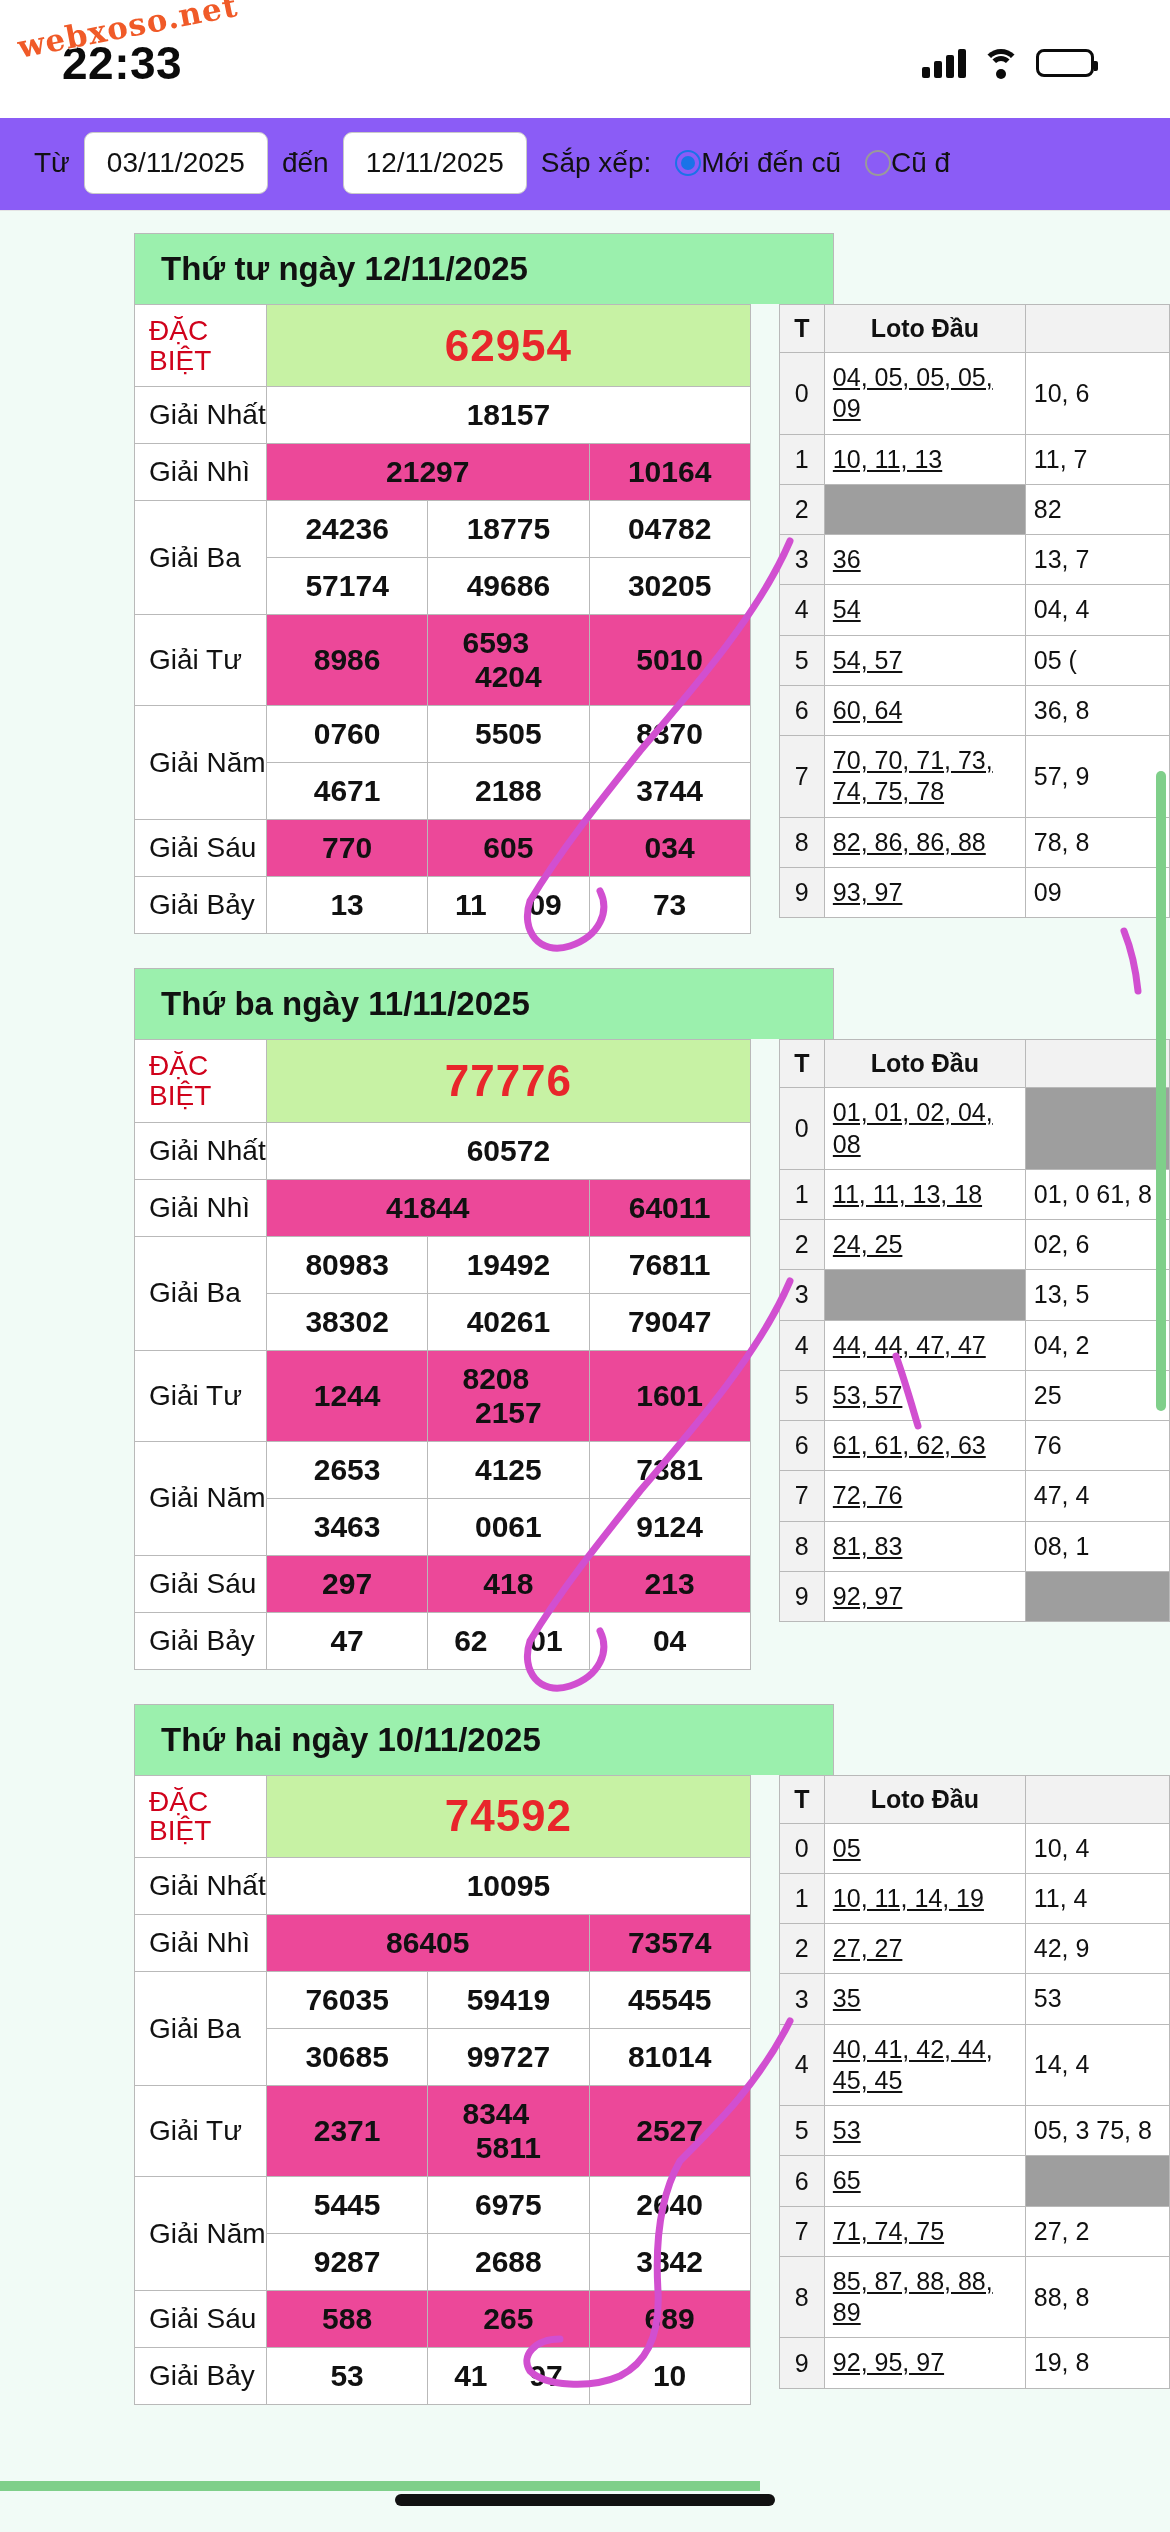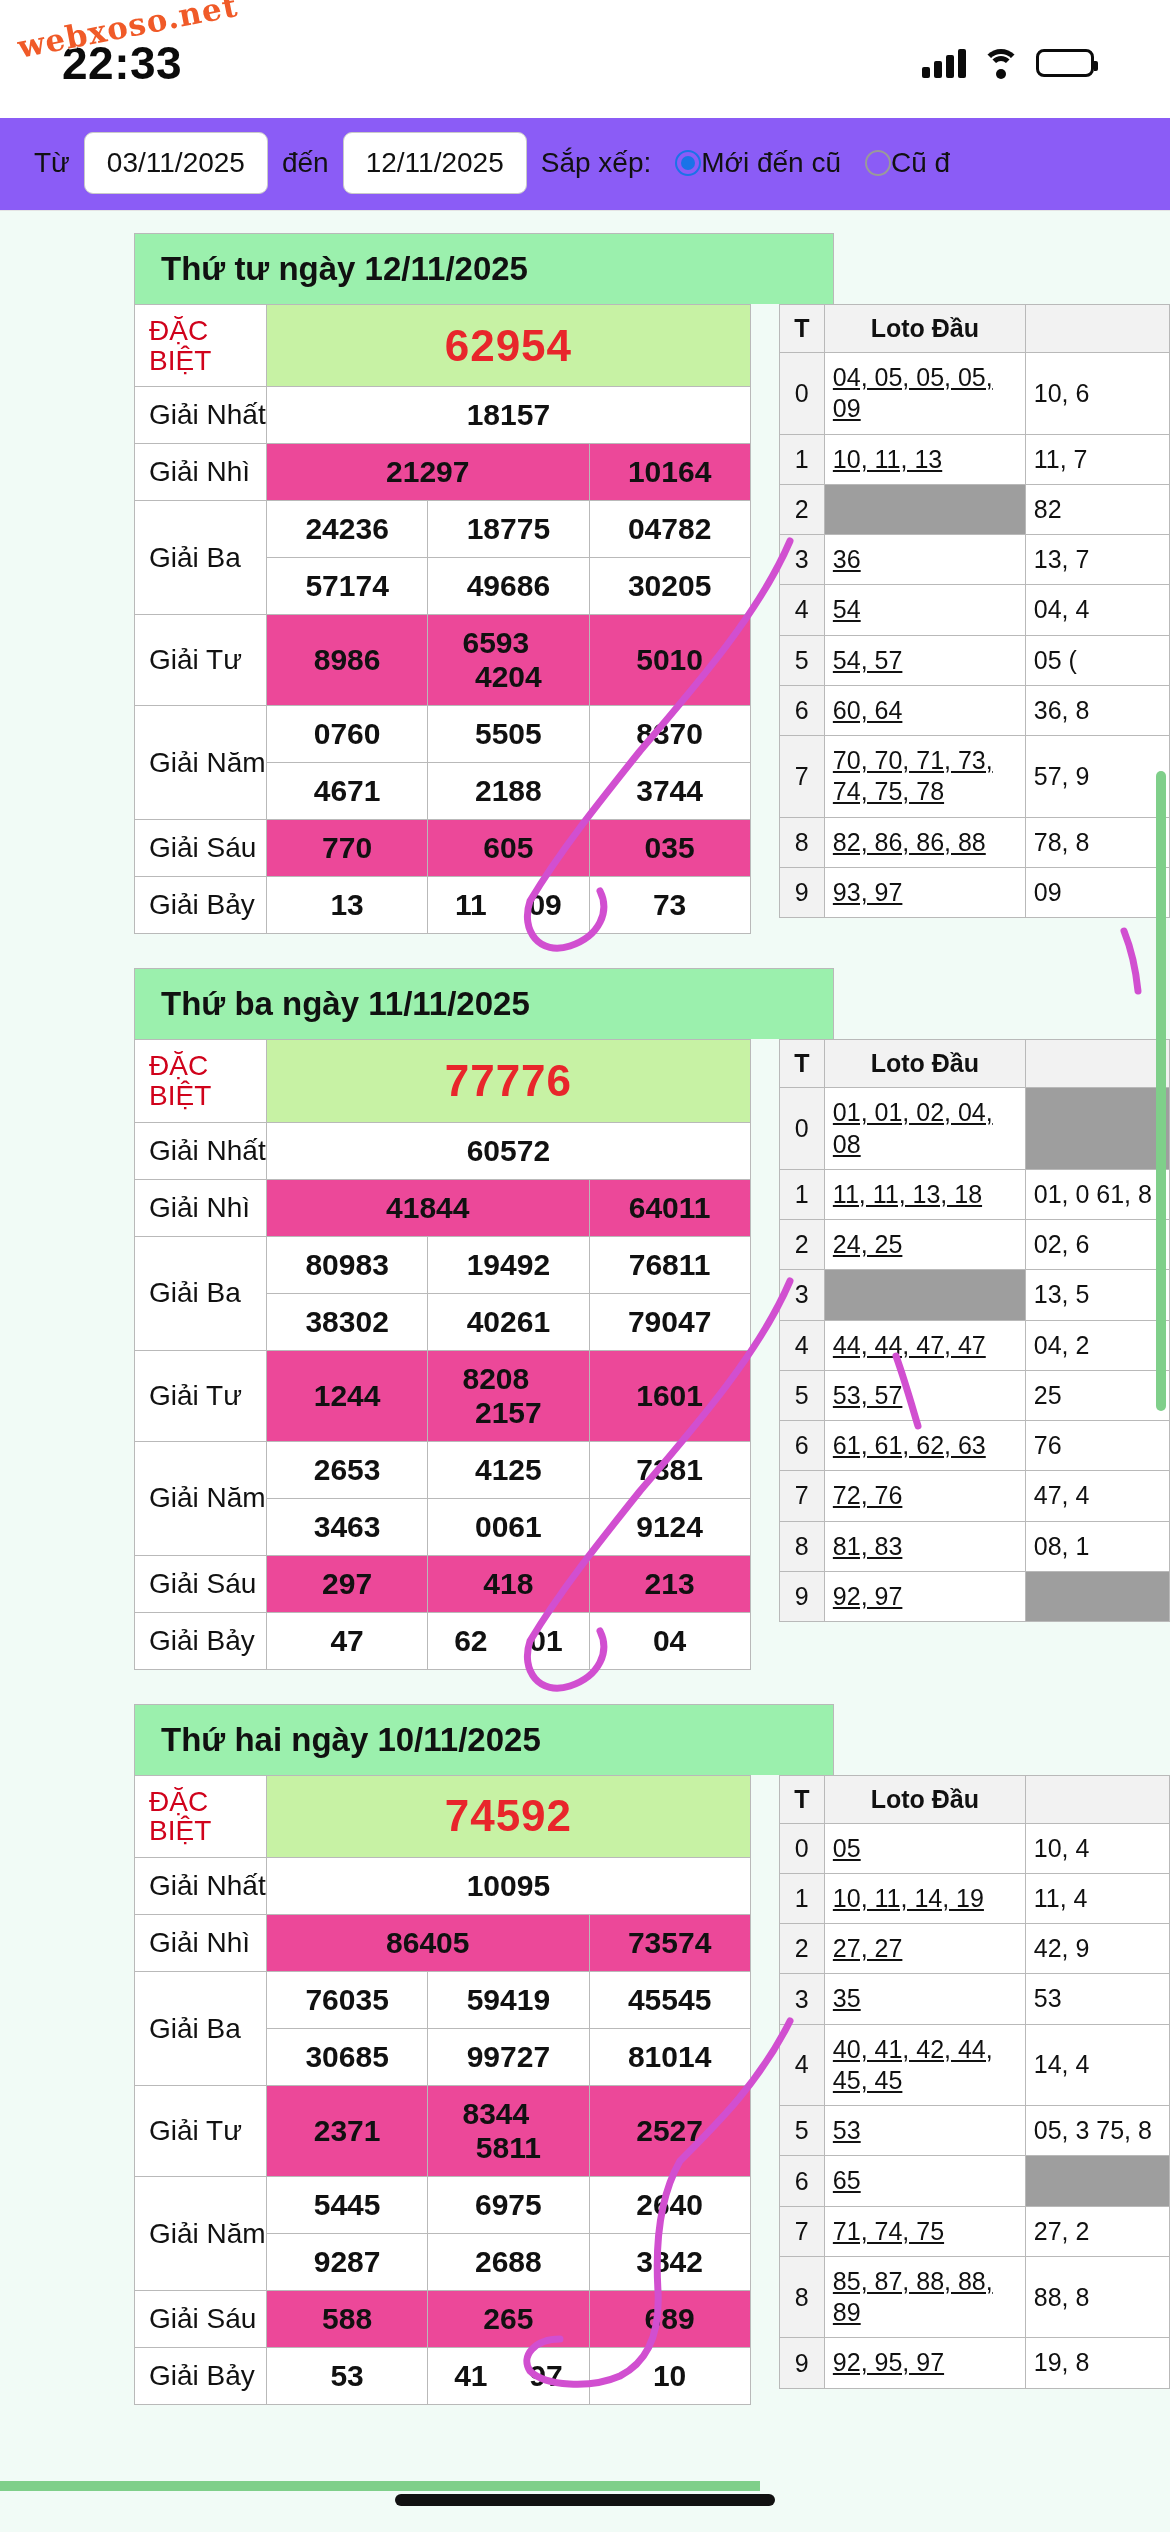--- a/index.html
+++ b/index.html
@@ -348,21 +348,21 @@
             </tr>
             <tr class="bg-white">
               <td>4671</td>
               <td>2188</td>
               <td>3744</td>
             </tr>
             <tr class="bg-green">
               <td class="lbl">Giải Sáu</td>
               <td>770</td>
               <td>605</td>
-              <td>035</td>
+              <td>034</td>
             </tr>
             <tr class="bg-white">
               <td class="lbl">Giải Bảy</td>
               <td><span>13</span></td>
               <td><span>11</span> &nbsp;&nbsp;&nbsp; <span>09</span></td>
               <td>73</td>
             </tr>
           </tbody>
             </table>
 

